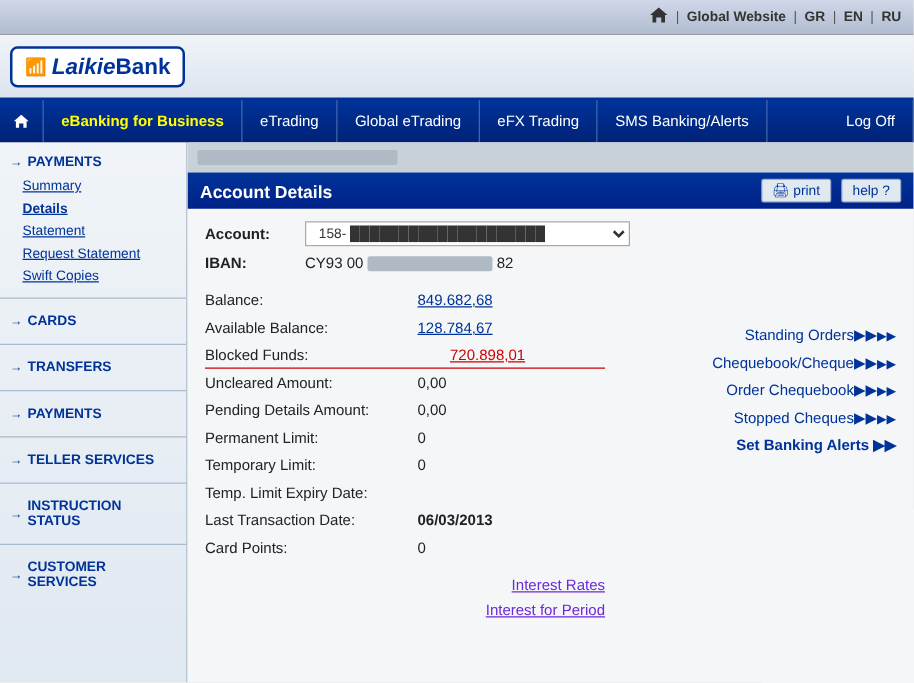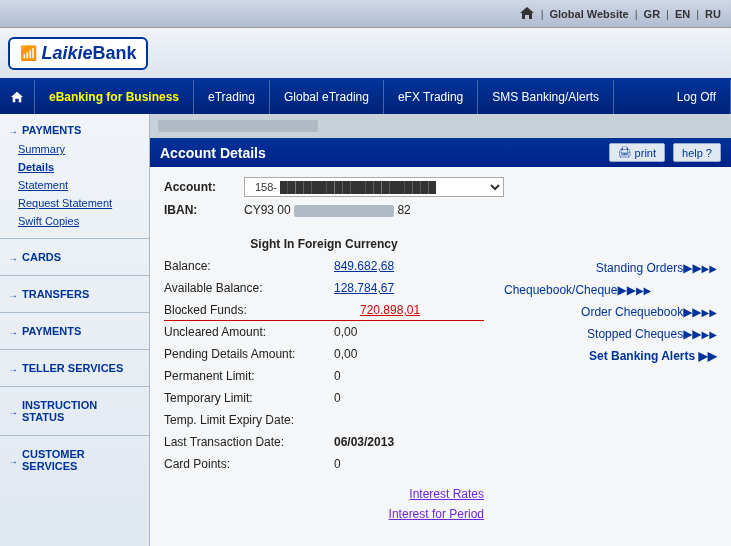--- a/index.html
+++ b/index.html
@@ -184,21 +184,20 @@
         <span class="iban-value">
           <span>CY93 00</span>
           <span class="iban-blur"></span>
           <span>82</span>
         </span>
       </div>
     </div>
 
     <div class="details-area">
       <div class="left-col">
-        <div class="section-title">Sight In Foreign Currency</div>
 
         <div class="detail-row">
           <span class="detail-label">Balance:</span>
           <a class="detail-value" href="#">849.682,68</a>
         </div>
         <div class="detail-row">
           <span class="detail-label">Available Balance:</span>
           <a class="detail-value" href="#">128.784,67</a>
         </div>
         <div class="detail-row" style="border-bottom:1px solid #cc0000; padding-bottom:2px; margin-bottom:4px;gap:26px;">
@@ -236,21 +235,21 @@
 
         <div style="margin-top:12px;">
           <a class="right-link-plain" href="#">Interest Rates</a>
           <a class="right-link-plain" href="#">Interest for Period</a>
         </div>
       </div>
 
       <div class="right-col">
         <div style="height:28px;"></div>
         <a class="right-link" href="#" style="text-decoration:none; color:#003399; display:block; text-align:right; margin-bottom:8px;">Standing Orders▶▶</a>
-        <a class="right-link" href="#" style="text-decoration:none; color:#003399; display:block; text-align:left; margin-bottom:8px;">Chequebook/Cheque▶▶</a>
+        <a class="right-link" href="#" style="text-decoration:none; color:#003399; display:block; text-align:right; margin-bottom:8px;">Chequebook/Cheque▶▶</a>
         <a class="right-link" href="#" style="text-decoration:none; color:#003399; display:block; text-align:right; margin-bottom:8px;">Order Chequebook▶▶</a>
         <a class="right-link" href="#" style="text-decoration:none; color:#003399; display:block; text-align:right; margin-bottom:8px;">Stopped Cheques▶▶</a>
         <a href="#" style="text-decoration:none; color:#003399; display:block; text-align:right; margin-bottom:8px; font-weight:bold;">Set Banking Alerts ▶▶</a>
       </div>
     </div>
 
   </div>
 </div>
 
 </body></html>

